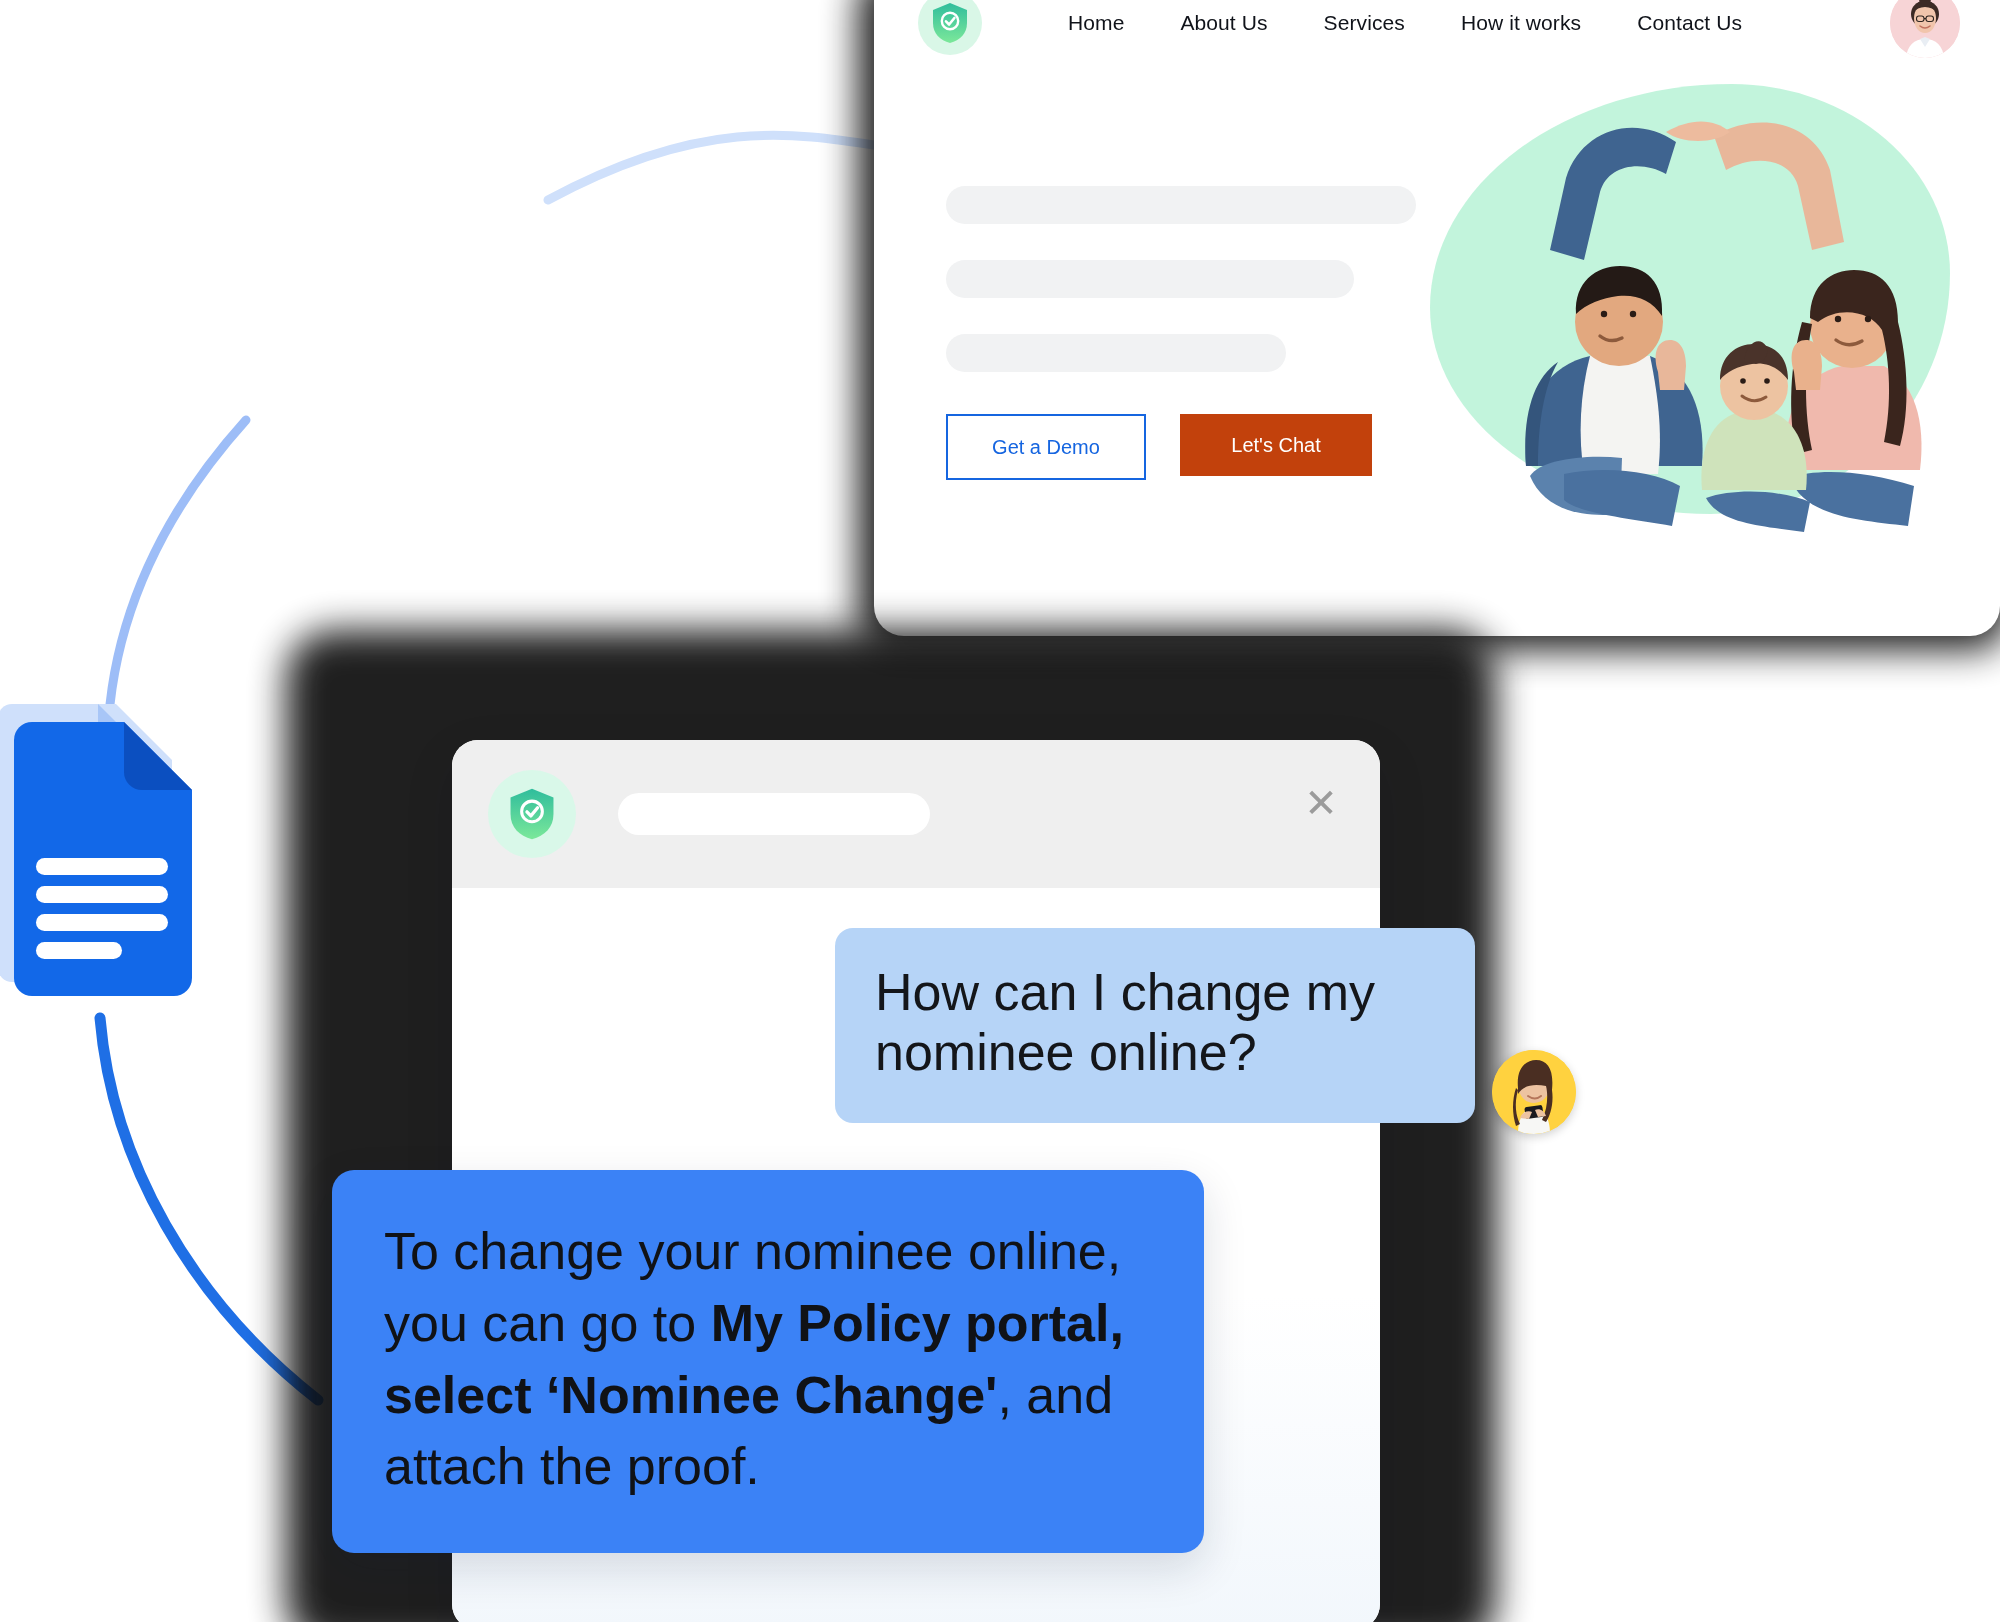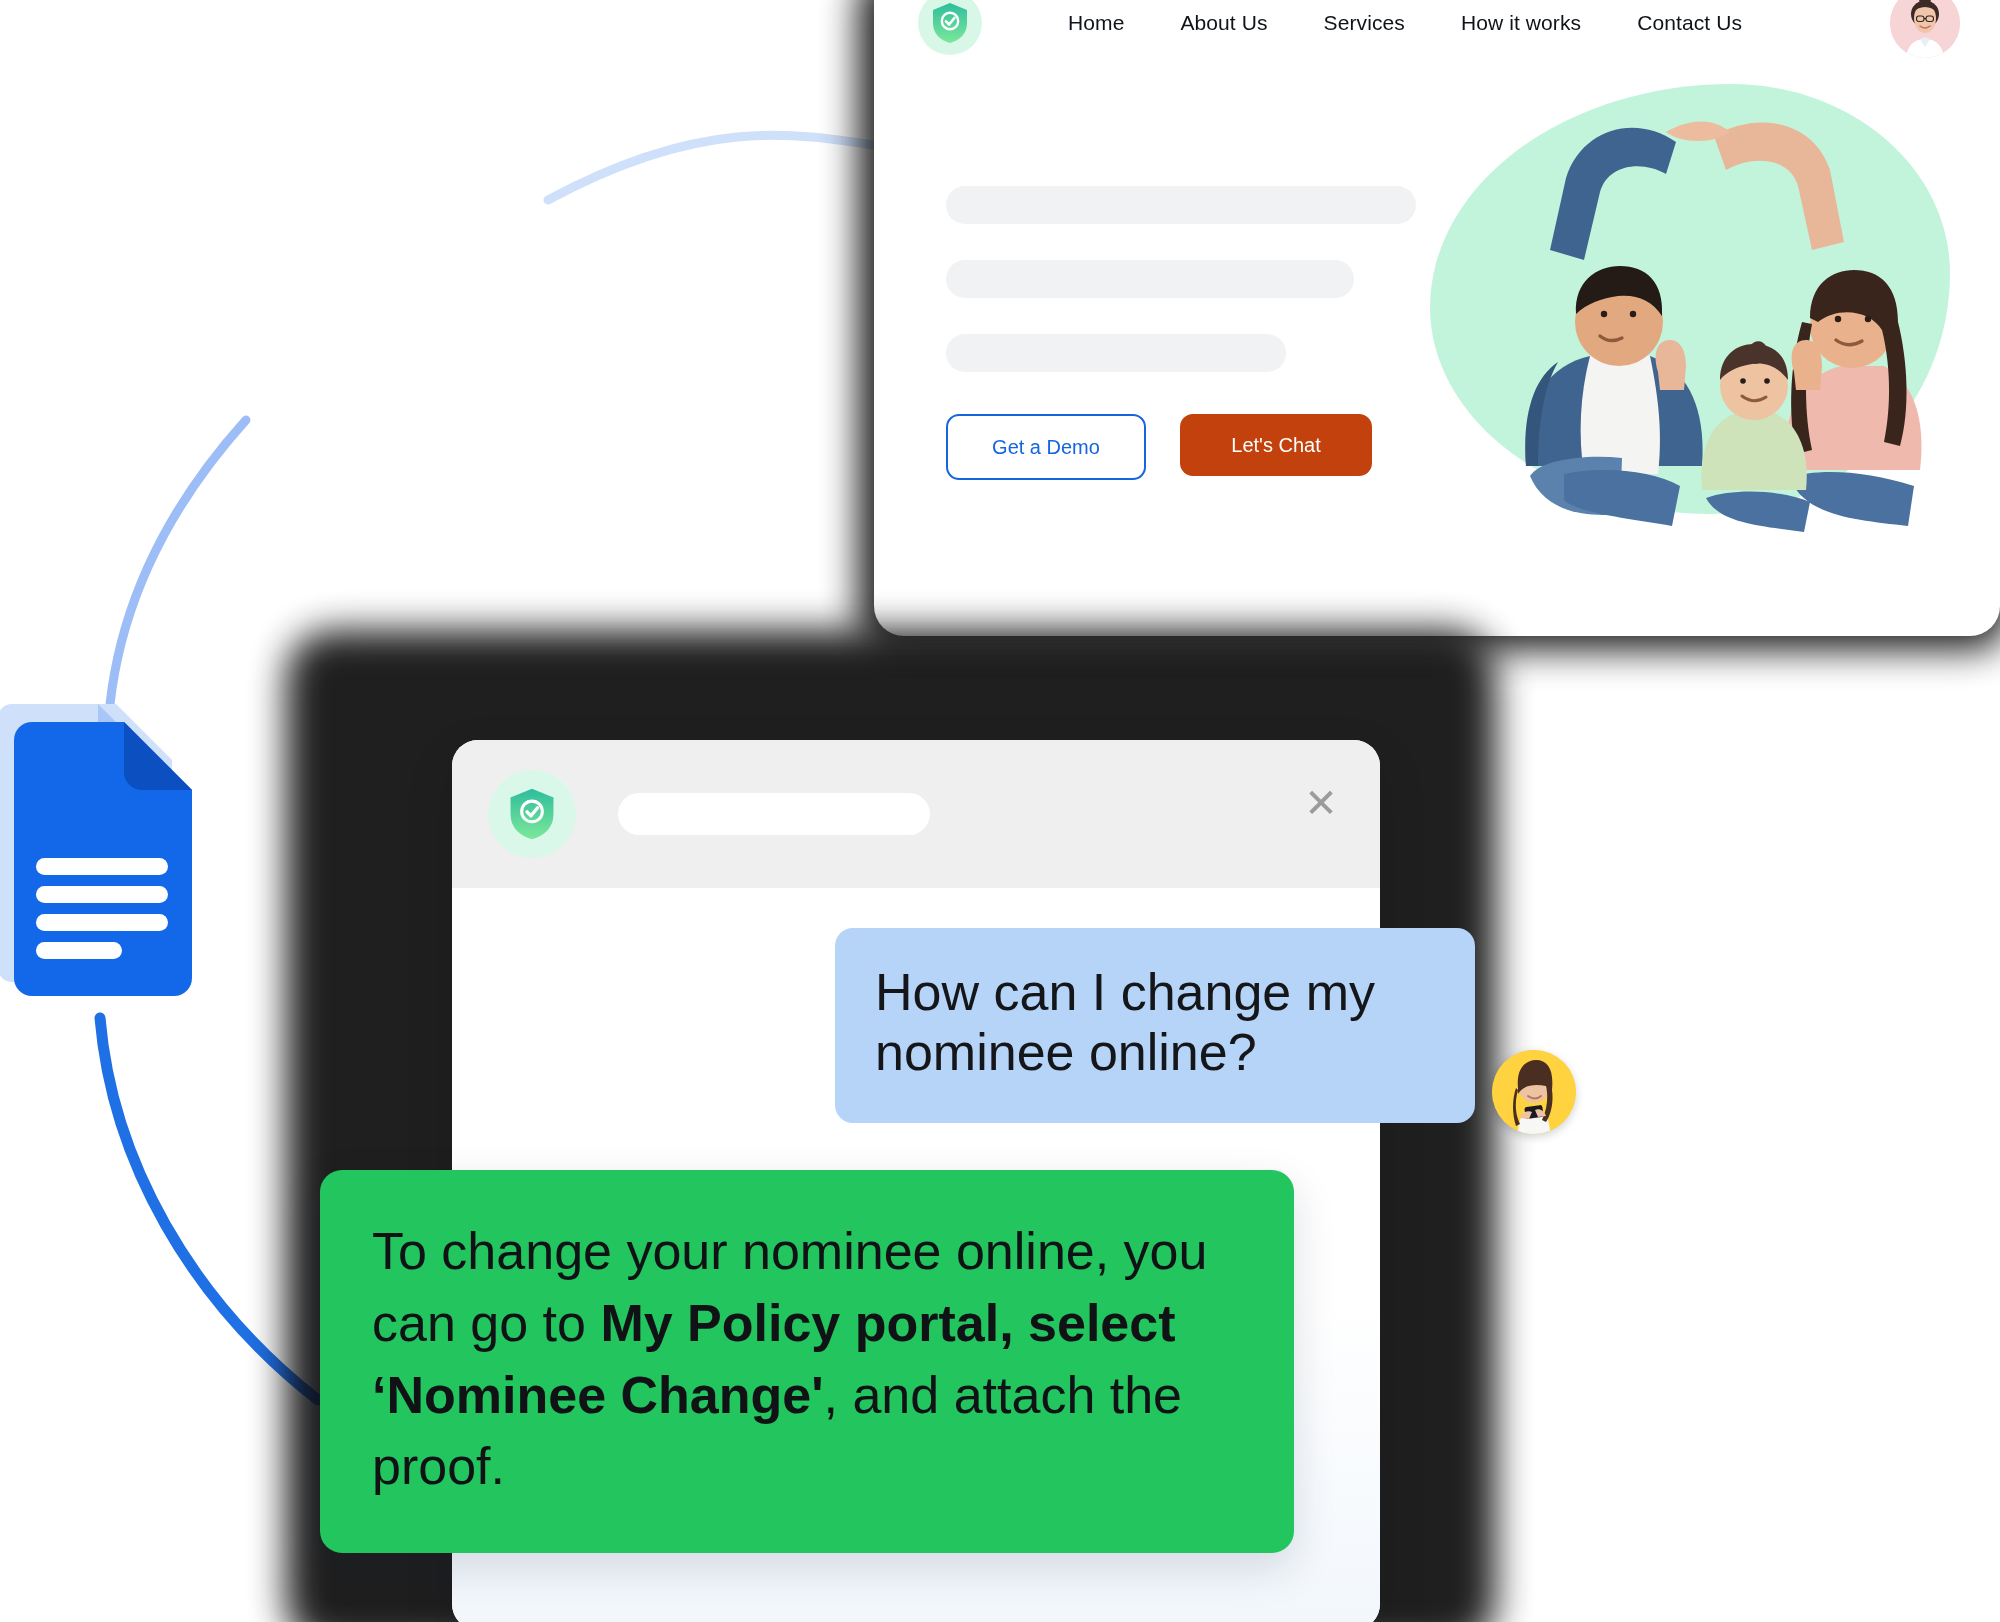--- a/index.html
+++ b/index.html
@@ -50,21 +50,21 @@
     background:#f7d4d6;overflow:hidden;
   }
 
   
   .skeleton-bar{background:#f1f2f3;border-radius:24px;height:38px;}
   #hero-copy{position:absolute;left:72px;top:222px;width:470px;}
   #hero-copy .skeleton-bar + .skeleton-bar{margin-top:36px;}
 
   #hero-actions{position:absolute;left:72px;top:450px;display:flex;gap:34px;}
   .btn{
-    border-radius:13px;font-size:20px;line-height:1;
+    border-radius:0;font-size:20px;line-height:1;
     display:flex;align-items:center;justify-content:center;
     height:62px;cursor:pointer;white-space:nowrap;
   }
   .btn-outline{
     border:2px solid #1565e0;color:#1565e0;background:#fff;width:196px;
   }
   .btn-solid{
     background:#c2410c;color:#fff;width:192px;border:none;font-weight:500;
   }
 
@@ -109,22 +109,22 @@
     background:#b6d4f7;border-radius:18px;
     padding:34px 40px 40px 40px;box-sizing:border-box;
     font-size:52px;line-height:1.16;color:#14161a;
   }
   .bubble-user-avatar{
     position:absolute;left:1492px;top:1050px;width:84px;height:84px;
     border-radius:50%;background:#ffd23f;overflow:hidden;
     box-shadow:0 3px 10px rgba(0,0,0,.18);
   }
   .bubble-bot{
-    position:absolute;left:320px;top:1170px;width:974px;
-    background:#22c55e;border-radius:22px;
+    position:absolute;left:332px;top:1170px;width:872px;
+    background:#3b82f6;border-radius:22px;
     padding:46px 52px 50px 52px;box-sizing:border-box;
     font-size:52px;line-height:1.38;color:#101216;
     box-shadow:0 16px 44px rgba(15,25,55,.14);
   }
   .bubble-bot b{font-weight:700;}
 
   
   #pdf-icon{position:absolute;left:246px;top:96px;width:310px;height:390px;}
   #doc-icon{position:absolute;left:-12px;top:700px;width:230px;height:300px;}
 </style>

